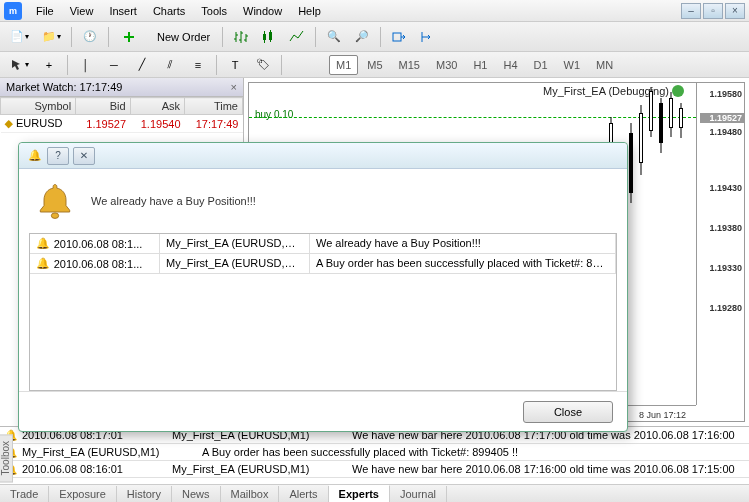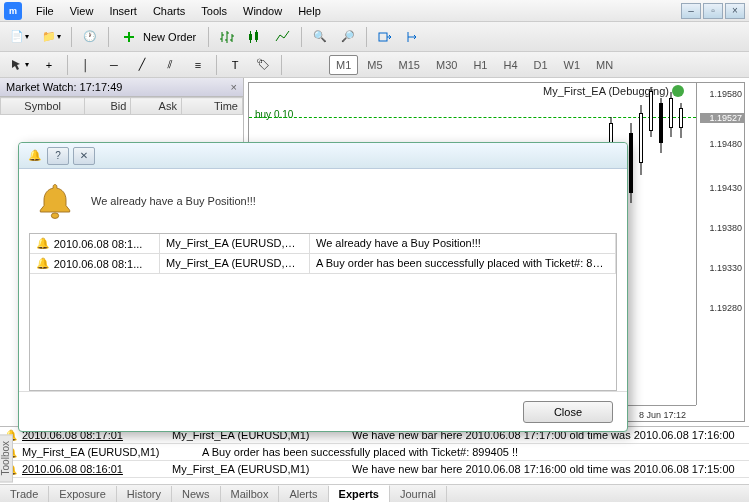--- a/index.html
+++ b/index.html
@@ -10,66 +10,66 @@
 .app-icon { width: 18px; height: 18px; background: #2a7fff; border-radius: 3px; margin-right: 6px; display:flex;align-items:center;justify-content:center;color:#fff;font-size:9px;font-weight:bold; }
 .menu-item { padding: 3px 8px; cursor: default; }
 .win-controls { margin-left: auto; display: flex; }
 .win-btn { width: 20px; height: 16px; border: 1px solid #9ab; background: linear-gradient(#e8f0f8,#c0d8e8); margin-left: 2px; display:flex;align-items:center;justify-content:center; font-size:10px; color:#456;}
 
 
 .toolbar { height: 30px; display: flex; align-items: center; background: linear-gradient(#f4f4f4,#e4e4e4); border-bottom: 1px solid #ccc; padding: 2px 4px; gap: 2px; }
 .tb-btn { height: 24px; min-width: 24px; padding: 0 4px; border: 1px solid transparent; display:flex;align-items:center;justify-content:center; border-radius:3px; }
 .tb-sep { width: 1px; height: 20px; background: #bbb; margin: 0 3px; }
 .autotrading { display:flex;align-items:center;gap:4px;padding:0 6px;border:1px solid #8a8;background:linear-gradient(#e0f0e0,#c8e8c8);border-radius:3px;height:24px; }
-.neworder { display:flex;align-items:center;gap:6px;padding:0 6px;height:24px; }
+.neworder { display:flex;align-items:center;gap:20px;padding:0 6px;height:24px; }
 .tb-ico { width:16px;height:16px;display:inline-flex;align-items:center;justify-content:center; }
 
 
 .toolbar2 { height: 26px; display: flex; align-items: center; background: linear-gradient(#f4f4f4,#e4e4e4); border-bottom: 1px solid #ccc; padding: 2px 4px; gap: 2px; }
 .tf-btn { height: 20px; padding: 0 6px; border:1px solid transparent; border-radius:2px; display:flex;align-items:center; color:#555; }
 .tf-btn.active { border:1px solid #888; background:#fff; }
 
 
 .main { display:flex; height: calc(100% - 22px - 30px - 26px - 76px); }
 .market-watch { width: 244px; border-right:1px solid #bbb; display:flex;flex-direction:column; }
 .mw-title { background:linear-gradient(#e8e8f0,#d0d0e0); padding:3px 6px; border-bottom:1px solid #bbb; display:flex;align-items:center;justify-content:space-between;}
 .mw-title-x { color:#666; }
 .mw-table { flex:1; background:#fff; overflow:auto; }
 .mw-table table { width:100%; border-collapse:collapse; }
 .mw-table th { background:linear-gradient(#f4f4f4,#e4e4e4); border:1px solid #ccc; padding:2px 4px; text-align:right; font-weight:normal; color:#333;}
-.mw-table th:first-child { text-align:center; }
+.mw-table th:first-child { text-align:right; }
 .mw-table td { border-bottom:1px solid #eee; padding:2px 4px; text-align:right; }
 .mw-table td:first-child { text-align:left; }
 .red { color:#c00; }
 .diamond { color:#c90; margin-right:3px; }
 
 
 .chart { flex:1; position:relative; background:#fff; }
 .chart-inner { position:absolute; inset:4px; border:1px solid #999; background:#fff; }
 .chart-title { position:absolute; right:60px; top:2px; font-size:10px; color:#222; display:flex;align-items:center;gap:3px;}
 .chart-smiley{width:12px;height:12px;border-radius:50%;background:#4a4;display:inline-block;}
 .buy-label { position:absolute; left:6px; top:26px; font-size:10px; color:#070; }
 .dashed-line { position:absolute; left:0; right:48px; top:34px; border-top:1px dashed #0a0; }
 .y-axis { position:absolute; right:0; top:0; bottom:16px; width:48px; border-left:1px solid #999; }
-.y-tick { position:absolute; right:2px; font-size:9px; color:#333; text-align:right; width:44px;}
+.y-tick { position:absolute; right:2px; font-size:9px; color:#333; text-align:right; width:44px;font-weight:bold;}
 .y-tick.hl { background:#999; color:#fff; padding:0 2px; right:0; }
 .x-axis { position:absolute; left:0; right:48px; bottom:0; height:16px; border-top:1px solid #999; display:flex; }
 .x-tick { position:absolute; bottom:1px; font-size:9px; color:#333; }
 .candles { position:absolute; left:0; right:48px; top:0; bottom:16px; }
 .candle { position:absolute; width:4px; }
 .wick { position:absolute; left:50%; width:1px; background:#000; transform:translateX(-50%); }
 .body-up { background:#fff; border:1px solid #000; }
 .body-dn { background:#000; }
 
 
 .toolbox { height:76px; border-top:1px solid #bbb; background:#fff; display:flex;flex-direction:column; }
 .toolbox-rows { flex:1; overflow:auto; }
 .tbx-row { display:flex; border-bottom:1px solid #e0e0e0; padding:1px 4px; align-items:center;}
 .tbx-icon { width:14px; height:14px; margin-right:4px; display:flex;align-items:center;justify-content:center;}
-.tbx-c1 { width:150px;text-decoration:underline; }
+.tbx-c1 { width:150px; }
 .tbx-c2 { width:180px; }
 .tbx-c3 { flex:1; }
 .toolbox-tabs { height:18px; display:flex; align-items:center; border-top:1px solid #ccc; background:linear-gradient(#f4f4f4,#e4e4e4); }
 .tbx-tab { padding:2px 10px; border-right:1px solid #ccc; color:#555; }
 .tbx-tab.active { background:#fff; border-top:1px solid #fff; margin-top:-1px; font-weight:bold; color:#000;}
 .tbx-side-label { position:absolute; left:-1px; bottom:20px; width:14px; writing-mode:vertical-rl; transform:rotate(180deg); font-size:10px; color:#666; background:#e8e8e8; border:1px solid #ccc; padding:6px 0;}
 .dialog { position:absolute; left:18px; top:142px; width:610px; height:290px; background:#fff; border:1px solid #6a8; box-shadow:4px 4px 12px rgba(0,0,0,.3); display:flex;flex-direction:column; border-radius:4px;}
 .dlg-title { height:26px; background:linear-gradient(#f0f8ff,#d8e8f0); border-bottom:1px solid #bcd; display:flex;align-items:center;padding:0 8px; border-radius:4px 4px 0 0;}
 .dlg-title-text { flex:1; color:#234; }
 .dlg-title-btn { width:22px;height:18px;border:1px solid #9ab;background:linear-gradient(#f0f4f8,#d0dce8);margin-left:4px;display:flex;align-items:center;justify-content:center;border-radius:2px;font-size:10px;color:#456;}
@@ -235,37 +235,43 @@
     </div>
     <div class="mw-table">
       <table>
         <tbody>
             <tr>
           <th>Symbol</th>
           <th>Bid</th>
           <th>Ask</th>
           <th>Time</th>
         </tr>
+        <tr>
+          <td><span class="diamond">◆</span><span>EURUSD</span></td>
+          <td class="red">1.19527</td>
+          <td class="red">1.19540</td>
+          <td class="red">17:17:49</td>
+        </tr>
       </tbody>
         </table>
     </div>
   </div>
 
   <div class="chart">
     <div class="chart-inner">
       <div class="chart-title">
         <span>My_First_EA (Debugging)</span>
         <span class="chart-smiley"></span>
       </div>
       <div class="buy-label">buy 0.10</div>
       <div class="dashed-line"></div>
       <div class="y-axis">
         <div class="y-tick" style="top:6px">1.19580</div>
         <div class="y-tick hl" style="top:30px">1.19527</div>
-        <div class="y-tick" style="top:56px">1.19480</div>
+        <div class="y-tick" style="top:44px">1.19480</div>
         <div class="y-tick" style="top:100px">1.19430</div>
         <div class="y-tick" style="top:140px">1.19380</div>
         <div class="y-tick" style="top:180px">1.19330</div>
         <div class="y-tick" style="top:220px">1.19280</div>
       </div>
       <div class="candles">
 
         <div class="candle" style="left:340px;top:110px;height:60px;">
             <div class="wick" style="top:-10px;height:80px;"></div>
             <div class="body-dn" style="position:absolute;inset:0;"></div>

